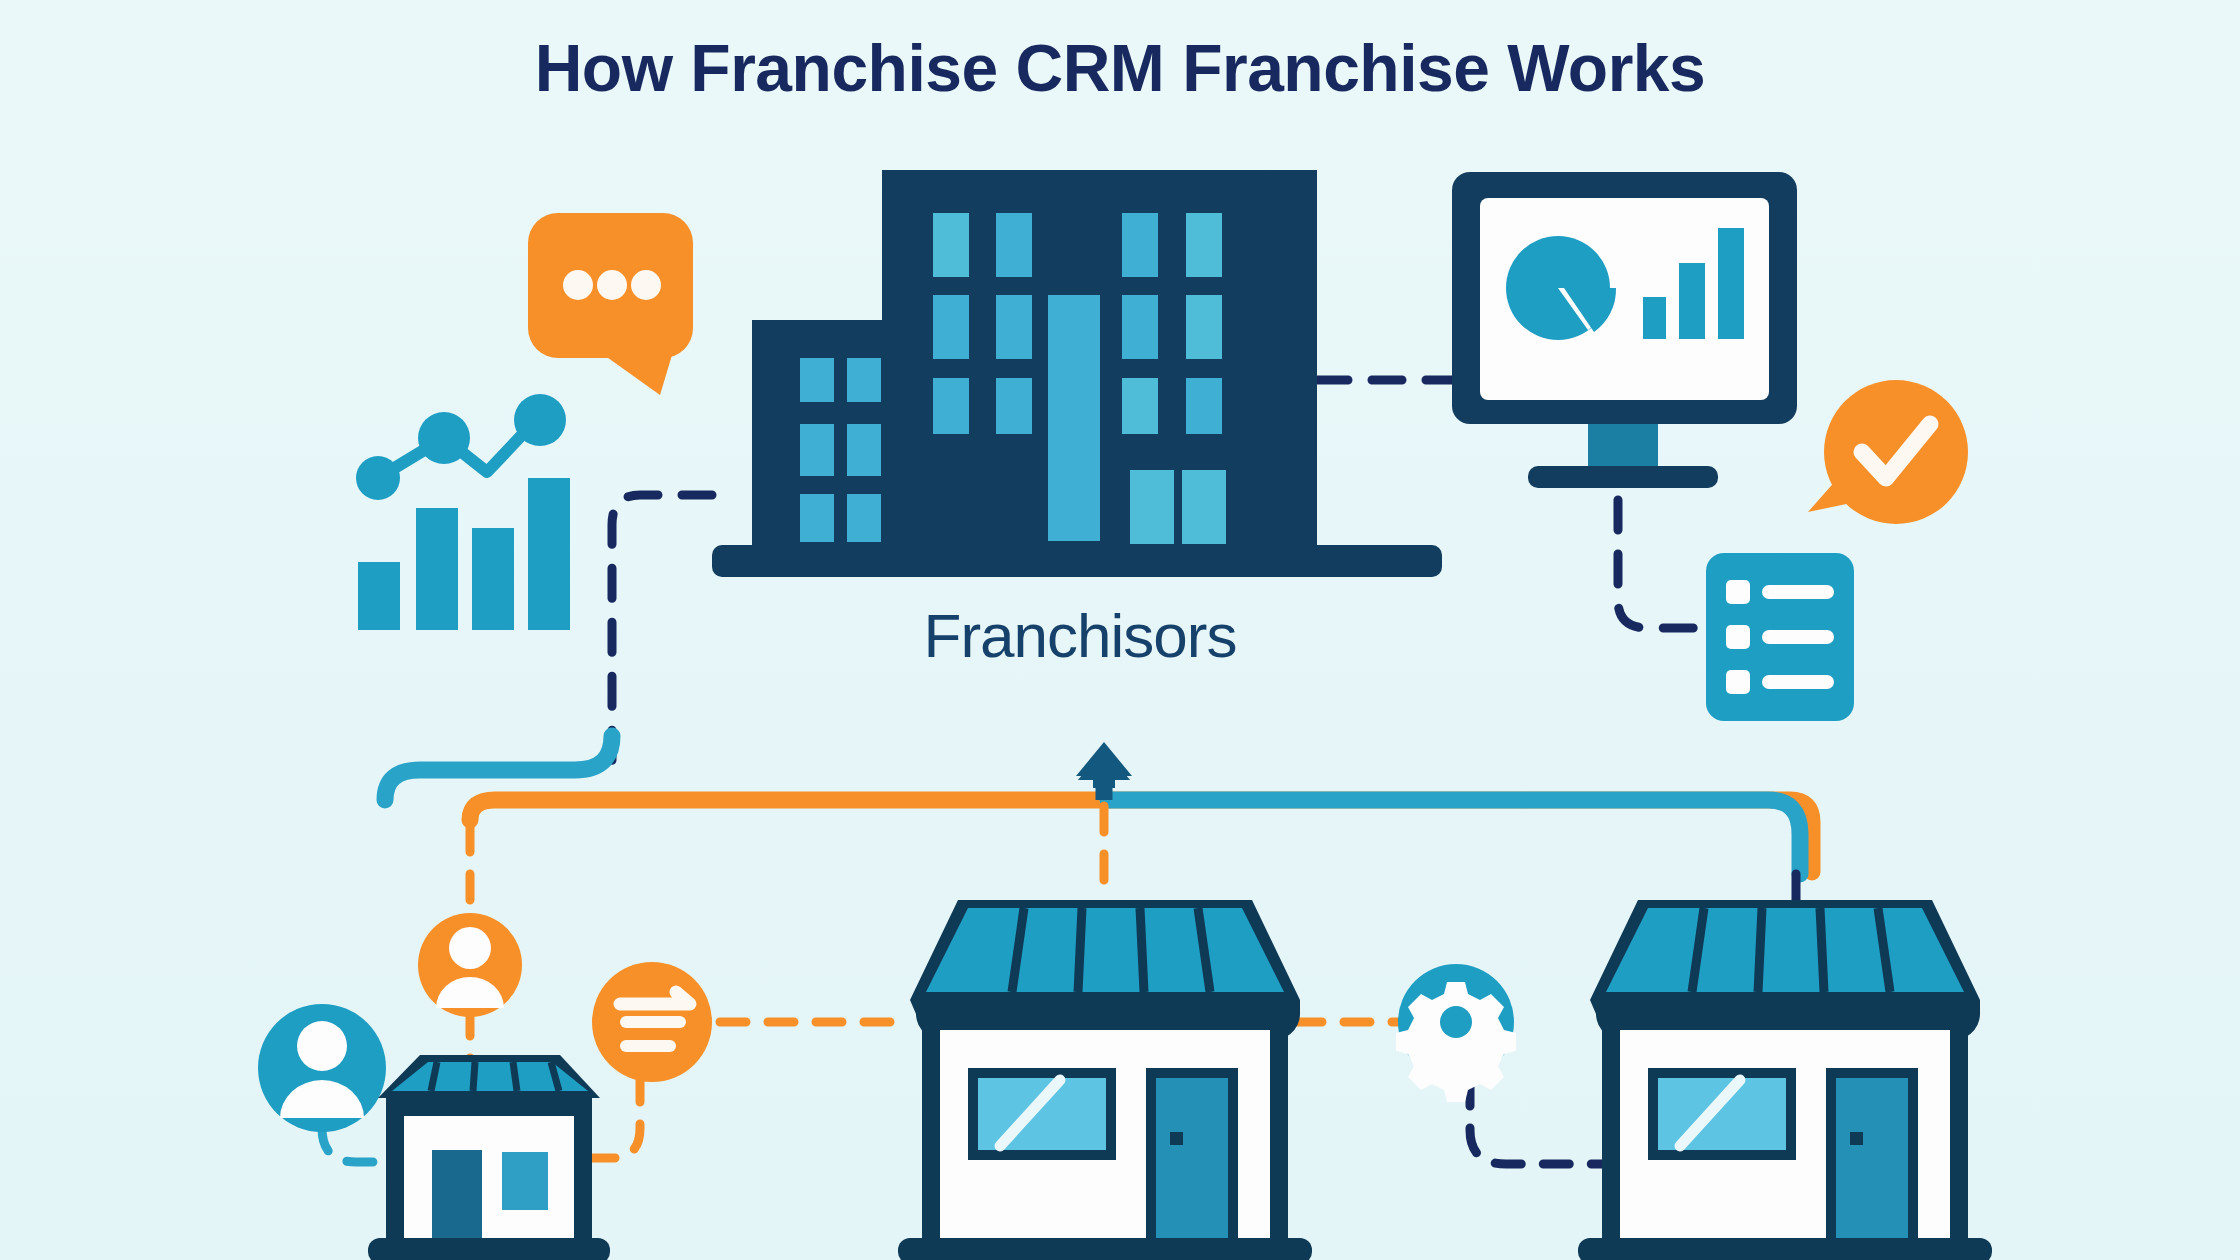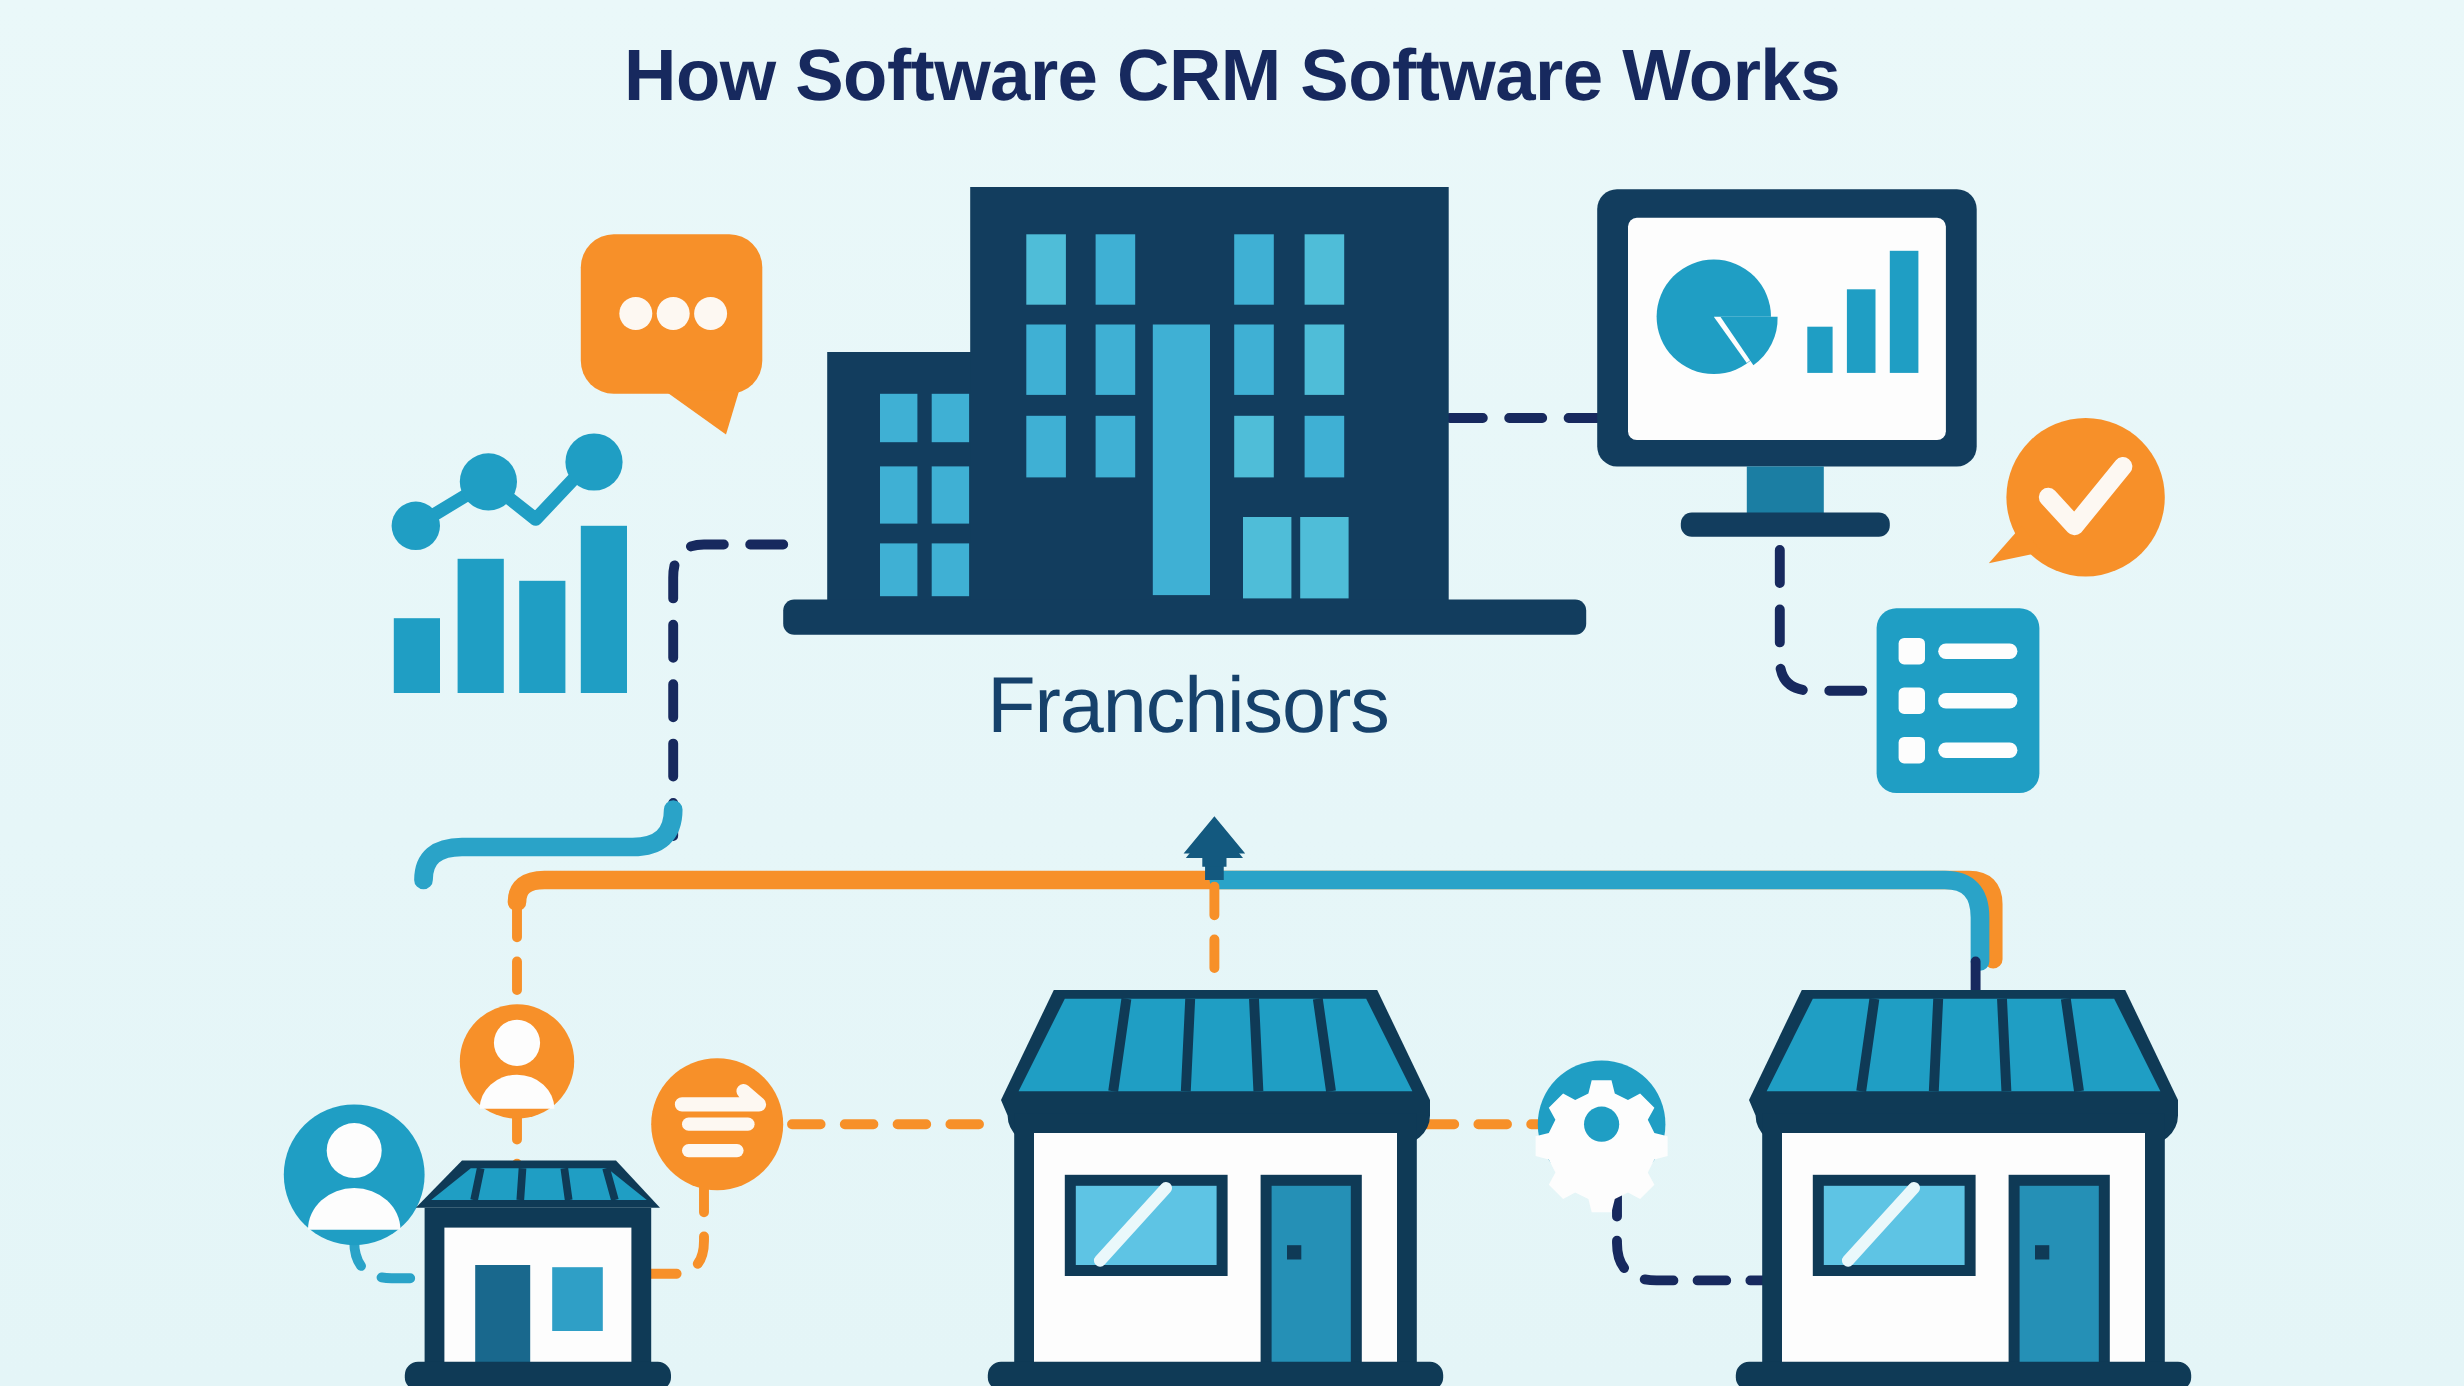--- a/index.html
+++ b/index.html
@@ -13,30 +13,30 @@
     background:linear-gradient(180deg,#eaf8f9 0%, #e6f6f8 60%, #e4f5f7 100%);}
   #stage svg{position:absolute;left:0;top:0;}
   .ttl{
     position:absolute;left:0;top:30px;width:2240px;text-align:center;
     font-size:66px;font-weight:bold;color:#17295e;
     font-family:"Liberation Sans", sans-serif;
     letter-spacing:-0.5px;
   }
   .fr-label{
     position:absolute;left:680px;top:600px;width:800px;text-align:center;
-    font-size:72px;color:#16416b;font-family:"Liberation Sans", sans-serif;
+    font-size:62px;color:#16416b;font-family:"Liberation Sans", sans-serif;
     letter-spacing:-1px;
   }
 </style>
 </head>
 <body style="background: rgb(232, 247, 248);">
 
 <div id="stage">
 
-  <div class="ttl">How Software CRM Software Works</div>
+  <div class="ttl">How Franchise CRM Franchise Works</div>
   <div class="fr-label">Franchisors</div>
 
   <svg width="2240" height="1260" viewBox="0 0 2240 1260">
 
     <g>
       <path d="M1318,380 H1452" stroke="#17295e" stroke-width="9" fill="none" stroke-dasharray="30 24" stroke-linecap="round"></path>
     </g>
 
     <g>
       <path d="M1618,500 V600 Q1618,628 1648,628 H1706" stroke="#17295e" stroke-width="9" fill="none" stroke-dasharray="30 24" stroke-linecap="round"></path>

